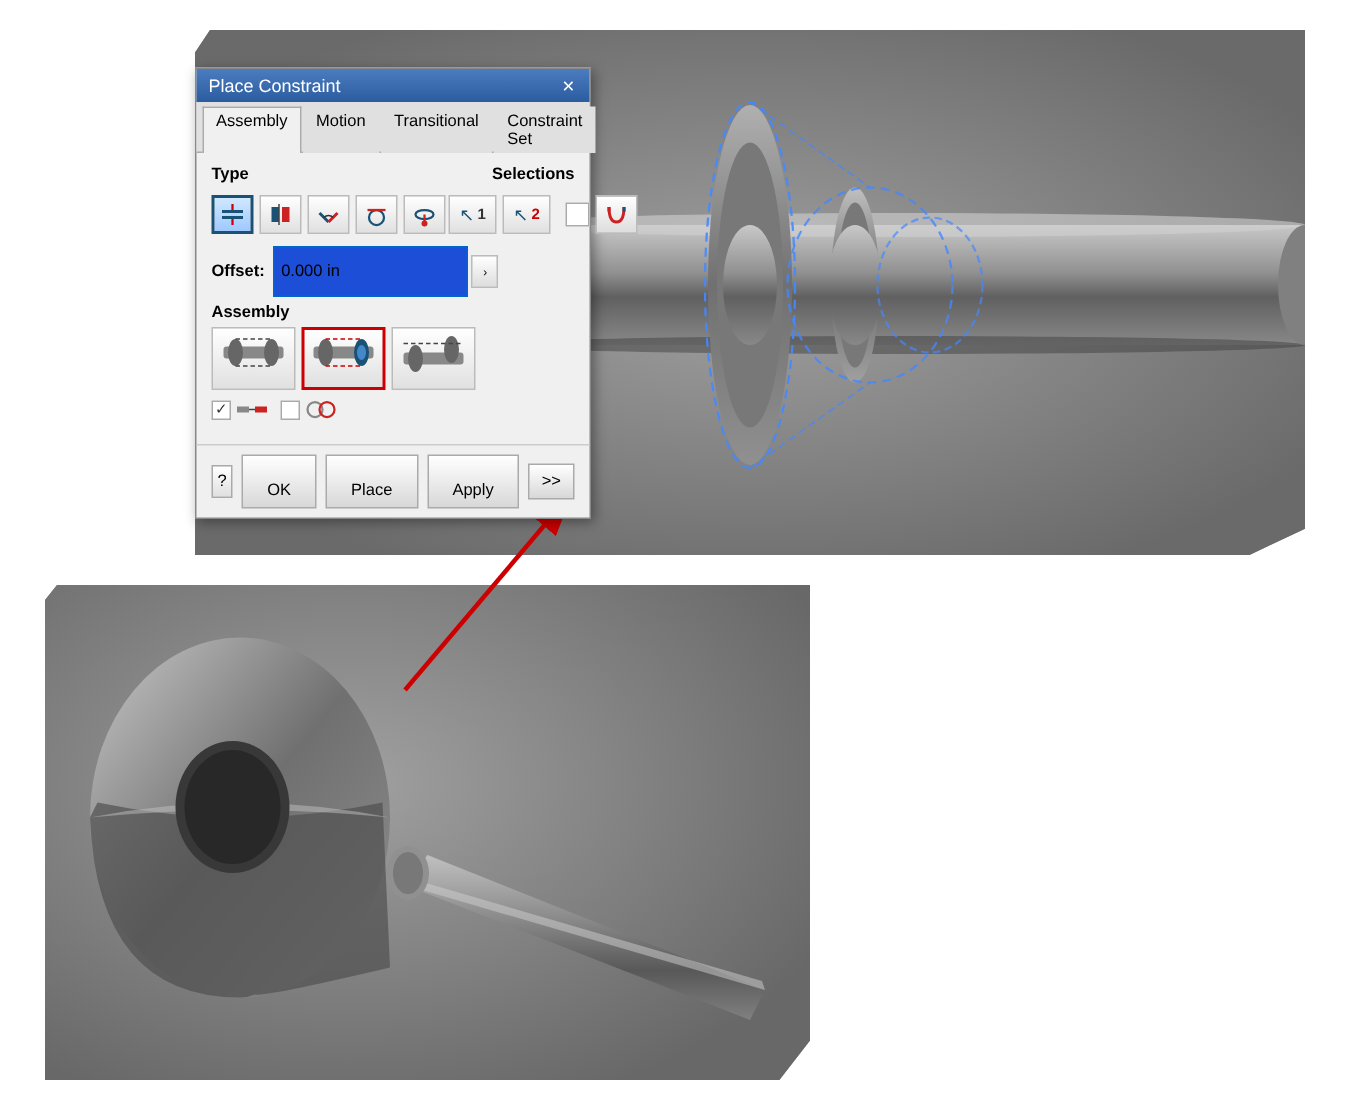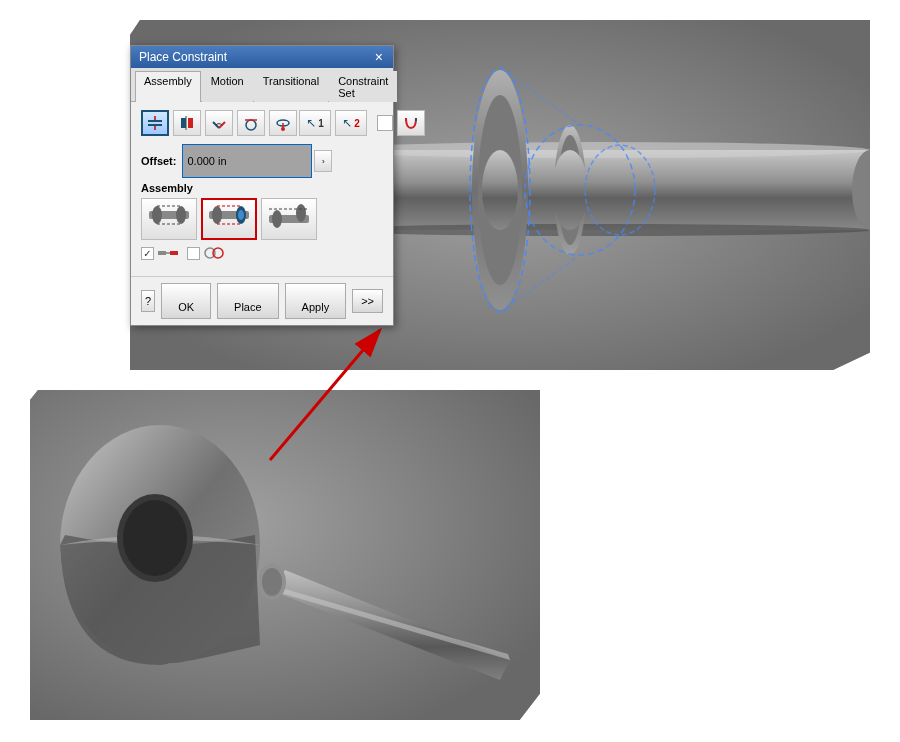--- a/index.html
+++ b/index.html
@@ -174,21 +174,21 @@
     .offset-label {
       font-size: 11px;
       margin-right: 6px;
       font-weight: bold;
     }
 
     .offset-input {
       width: 130px;
       height: 22px;
       border: 1px solid #0066cc;
-      background: #a3a3a3;
+      background: #1d4ed8;
       padding: 16px 4px;
       font-size: 11px;
       outline: none;
     }
 
     .offset-btn {
       width: 18px;
       height: 22px;
       border: 1px solid #bbb;
       background: linear-gradient(to bottom, #fff, #ddd);
@@ -427,20 +427,24 @@
 
   <div class="dialog-tabs">
     <div class="dialog-tab active">Assembly</div>
     <div class="dialog-tab">Motion</div>
     <div class="dialog-tab">Transitional</div>
     <div class="dialog-tab">Constraint Set</div>
   </div>
 
   <div class="dialog-body">
 
+    <div class="row" style="justify-content: space-between; margin-bottom: 4px;">
+      <span class="section-label">Type</span>
+      <span class="section-label" style="margin-left: 80px;">Selections</span>
+    </div>
 
     <div class="row" style="justify-content: space-between; align-items: center;">
       <div style="display:flex; gap:2px;">
 
         <button class="icon-button active">
           <svg width="18" height="18" viewBox="0 0 18 18">
             <rect x="2" y="6" width="14" height="2" fill="#1a5276"></rect>
             <rect x="2" y="10" width="14" height="2" fill="#1a5276"></rect>
             <line x1="9" y1="2" x2="9" y2="6" stroke="#cc0000" stroke-width="1.5"></line>
             <line x1="9" y1="12" x2="9" y2="16" stroke="#cc0000" stroke-width="1.5"></line>

